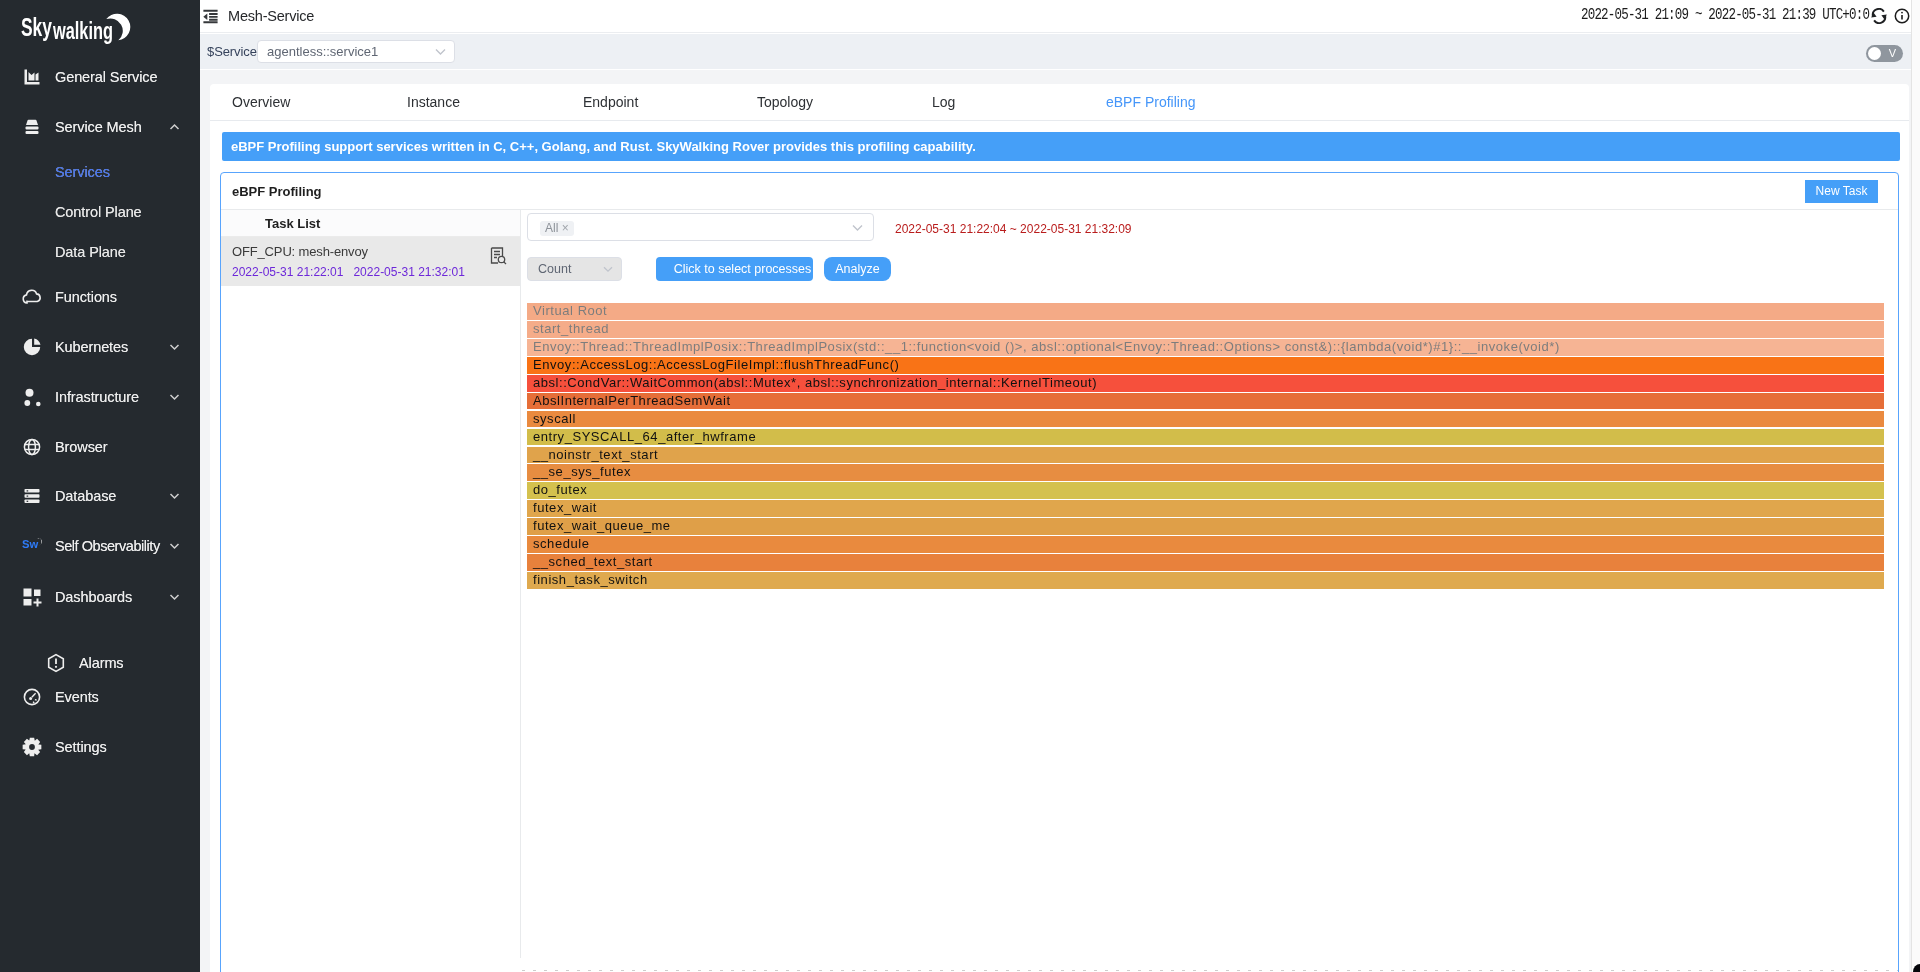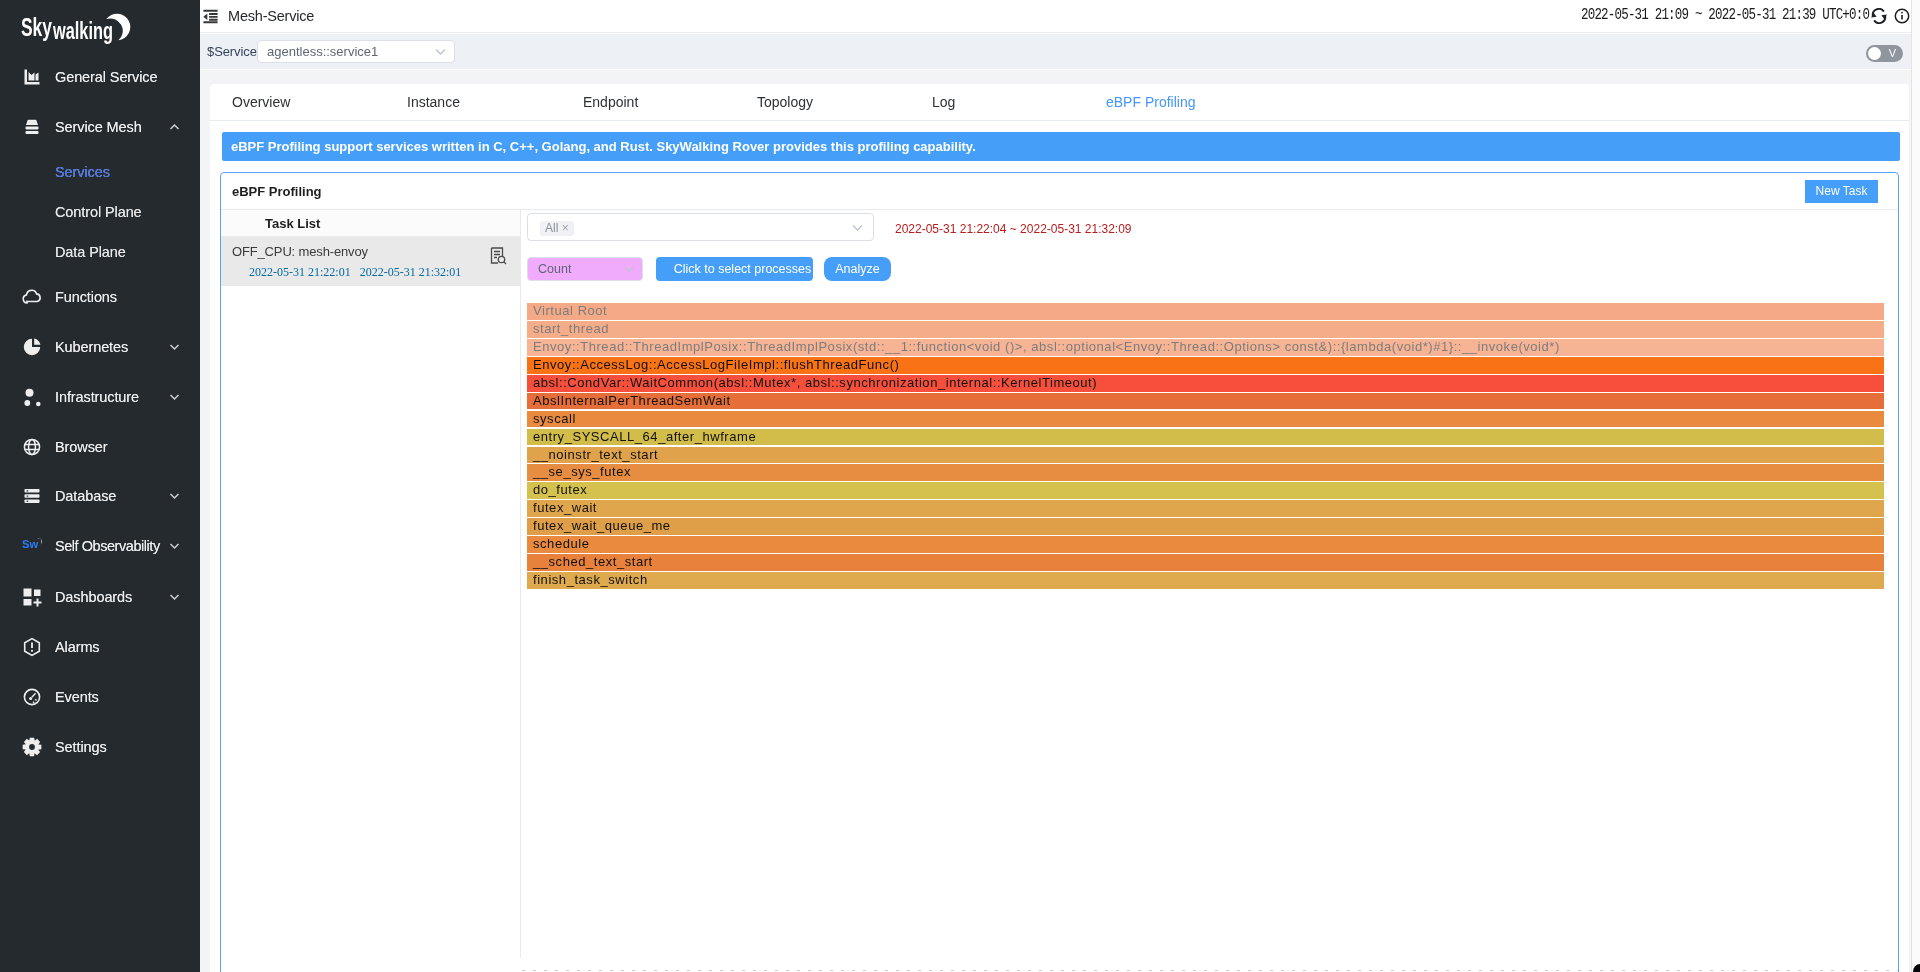--- a/index.html
+++ b/index.html
@@ -40,28 +40,28 @@
 
 #card { position:absolute; left:10px; top:88px; width:1679px; height:890px; background:#fff; border:1px solid #58a4fd; border-radius:4px; }
 #card-hdr { position:absolute; left:0; top:0; width:100%; height:37px; border-bottom:1px solid #e8eaec; }
 #card-title { position:absolute; left:11px; top:11px; font-size:13px; font-weight:bold; color:#1f1f1f; }
 #newtask { position:absolute; right:20px; top:7px; width:73px; height:23px; background:#459ff8; border-radius:0; color:#fff; font-size:12px; text-align:center; line-height:23px; }
 #tasklist { position:absolute; left:0; top:37px; width:300px; height:748px; border-right:1px solid #e8eaec; }
 #tl-hdr { position:absolute; left:0; top:0; width:100%; height:27px; border-bottom:1px solid #ebebeb; background:#fbfbfc; }
 #tl-hdr .t { position:absolute; left:11px; top:6px; font-size:13px; font-weight:bold; color:#1f1f1f;margin-left:33px; }
 #task-item { position:absolute; left:0; top:27px; width:100%; height:49px; background:#e9e9e9; }
 #task-item .name { position:absolute; left:11px; top:7px; font-size:13px; letter-spacing:-0.15px; color:#3a3a3a; }
-#task-item .dates { position:absolute; left:28px; top:28px; font-size:12px; color:#0369a1;font-family:Liberation Serif, serif; }
+#task-item .dates { position:absolute; left:11px; top:28px; font-size:12px; color:#6d28d9; }
 #task-item svg { position:absolute; left:269px; top:10px; }
 
 #msel { position:absolute; left:306px; top:40px; width:347px; height:28px; border:1px solid #dcdfe6; border-radius:4px; background:#fff; }
 #msel .tag { position:absolute; left:12px; top:7px; height:15px; background:#eff1f4; border-radius:3px; font-size:12px; color:#8d9299; line-height:15px; padding:0 5px; }
 #msel svg { position:absolute; right:10px; top:10px; }
 #rangetxt { position:absolute; left:666px; top:49px; font-size:12px; color:#b91c1c; white-space:nowrap;margin-left:8px; }
-#csel { position:absolute; left:306px; top:84px; width:116px; height:24px; border:1px solid #dcdfe6; border-radius:4px; background:#f0abfc; }
+#csel { position:absolute; left:306px; top:84px; width:95px; height:24px; border:1px solid #dcdfe6; border-radius:4px; background:#e5e5e5; }
 #csel .t { position:absolute; left:10px; top:4px; font-size:12.5px; color:#5f6673; }
 #csel svg { position:absolute; right:8px; top:8px; }
 .bbtn { position:absolute; top:84px; height:24px; background:#459ff8; border-radius:4px; color:#fff; font-size:12.5px; text-align:center; line-height:24px; }
 
 .frow { position:absolute; left:306px; width:1357px; height:16.8px; font-size:13px; color:#111; line-height:16.9px; padding-left:6px; white-space:nowrap; overflow:hidden; letter-spacing:0.55px; }
 .frow.faded { color:#7d7d7d; }
 
 #gutter { position:absolute; left:1909px; top:70px; width:11px; height:902px; background:#f3f4f6; }
 #sbtrack { position:absolute; left:1911px; top:0; width:9px; height:972px; background:#fbfbfb; border-left:1px solid #e4e4e4; }
 #corner { position:absolute; left:1913px; top:964px; width:7px; height:8px; background:#05060a; border-top-left-radius:100% 100%; z-index:9; }
@@ -300,21 +300,21 @@
             <path d="M14.5,11.5 h2 v3 h3 v2 h-3 v3 h-2 v-3 h-3 v-2 h3 Z"></path>
           </svg>
         </span>
         <span class="txt" style="">Dashboards</span>
         <span class="chev">
           <svg viewBox="0 0 13 13" fill="none">
             <path d="M2.5,4.5 L6.5,8.5 L10.5,4.5" stroke="#cfcfcf" stroke-width="1.5"></path>
           </svg>
         </span>
       </div>
-      <div class="nav" style="top:632px;">
+      <div class="nav" style="top:648px;margin-left:24px;">
         <span class="ico">
           <svg viewBox="0 0 20 20" fill="none">
             <path d="M10,1.6 L17.3,5.8 V14.2 L10,18.4 L2.7,14.2 V5.8 Z" stroke="#eee" stroke-width="1.6"></path>
             <line x1="10" y1="5.6" x2="10" y2="11" stroke="#eee" stroke-width="1.8"></line>
             <circle cx="10" cy="13.8" r="1.1" fill="#eee"></circle>
           </svg>
         </span>
         <span class="txt" style="">Alarms</span>
       </div>
       <div class="nav" style="top:681.5px;">

